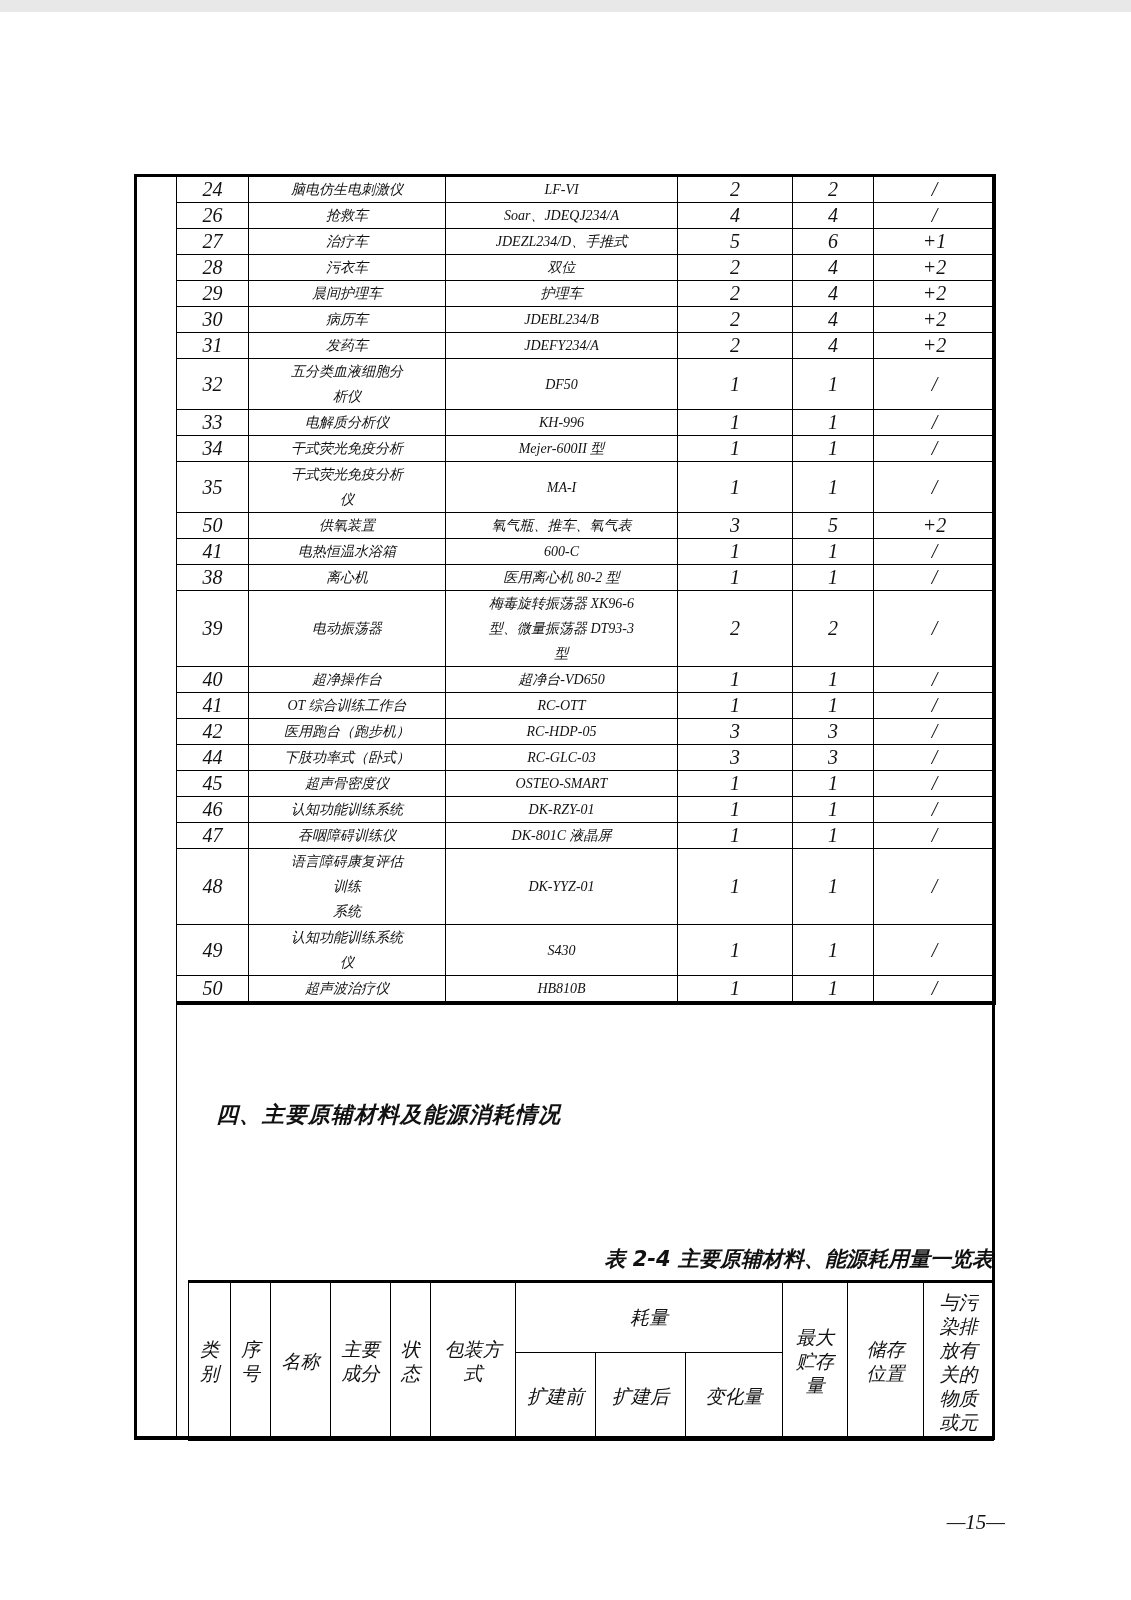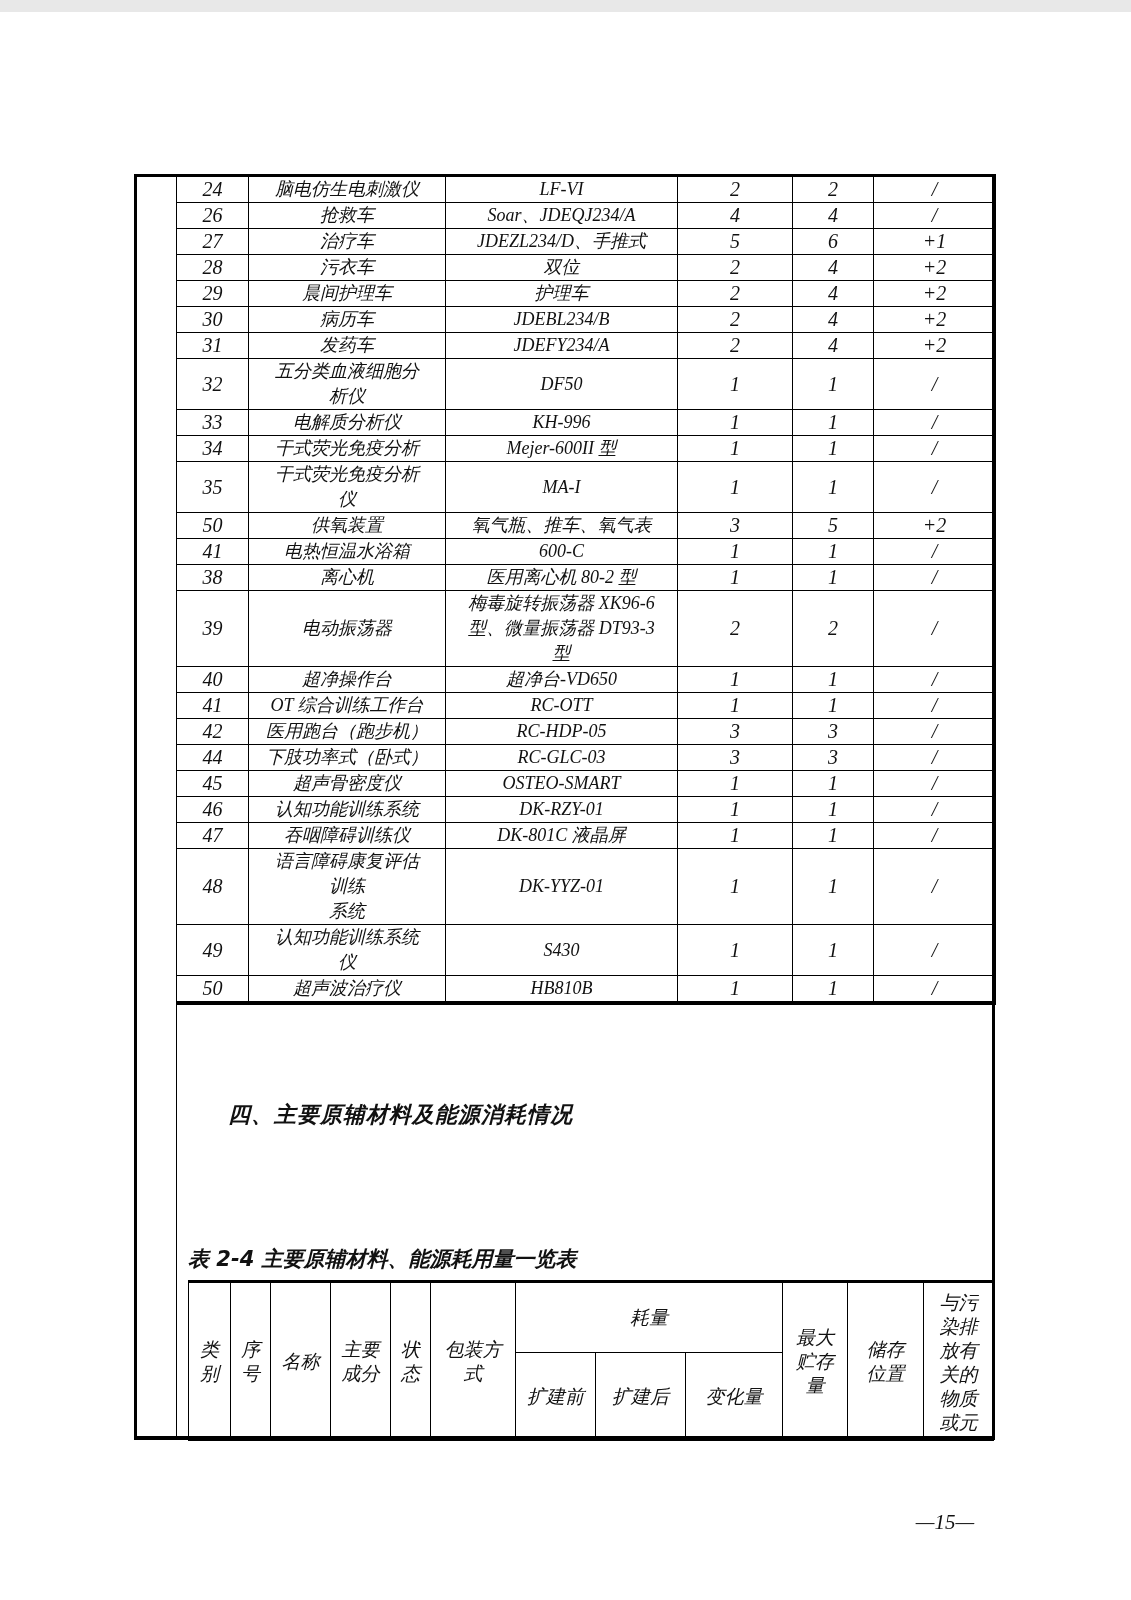--- a/index.html
+++ b/index.html
@@ -25,31 +25,31 @@
     border-collapse:collapse; table-layout:fixed;
     border-top:3px solid #000; border-left:1px solid #000;
     border-bottom:4px solid #000;
     font-size:20px;
   }
   table.equip td {
     border:1px solid #000; padding:0 2px; text-align:center;
     vertical-align:middle; line-height:25px; white-space:pre-line;
     overflow:hidden;
   }
-  table.equip td.c-name, table.equip td.c-model { font-size:18px; }
+  table.equip td.c-name, table.equip td.c-model { font-size:14px; }
   
   .section-heading {
-    position:absolute; left:228px; top:1088px;
+    position:absolute; left:216px; top:1088px;
     font-size:22px; font-weight:bold; letter-spacing:1px;
     font-family:"DejaVu Sans","Liberation Sans",sans-serif;
   }
   
   .table-caption {
     position:absolute; left:188px; top:1233px; width:805px;
-    text-align:left; font-size:21px; font-weight:bold;
+    text-align:right; font-size:21px; font-weight:bold;
     font-family:"DejaVu Sans","Liberation Sans",sans-serif;
   }
   
   table.materials {
     position:absolute; left:188px; top:1268px; width:805px;
     border-collapse:collapse; table-layout:fixed;
     border-top:3px solid #000;
     font-size:19px;
   }
   table.materials th {
@@ -60,21 +60,21 @@
   table.materials tr.r1 { height:71px; }
   table.materials tr.r2 { height:88px; }
   table.materials th.pollutant { vertical-align:top; padding-top:8px; }
   
   .bottom-rule {
     position:absolute; left:134px; top:1424px; width:861px; height:4px;
     background:#000;
   }
   .page-number {
     position:absolute; left:885px; top:1498px; width:120px;
-    text-align:center; font-size:21px;
+    text-align:right; font-size:21px;
   }
 </style>
 </head>
 <body>
 
 <div class="page">
 
   <div class="frame"></div>
   <div class="inner-divider"></div>
 

